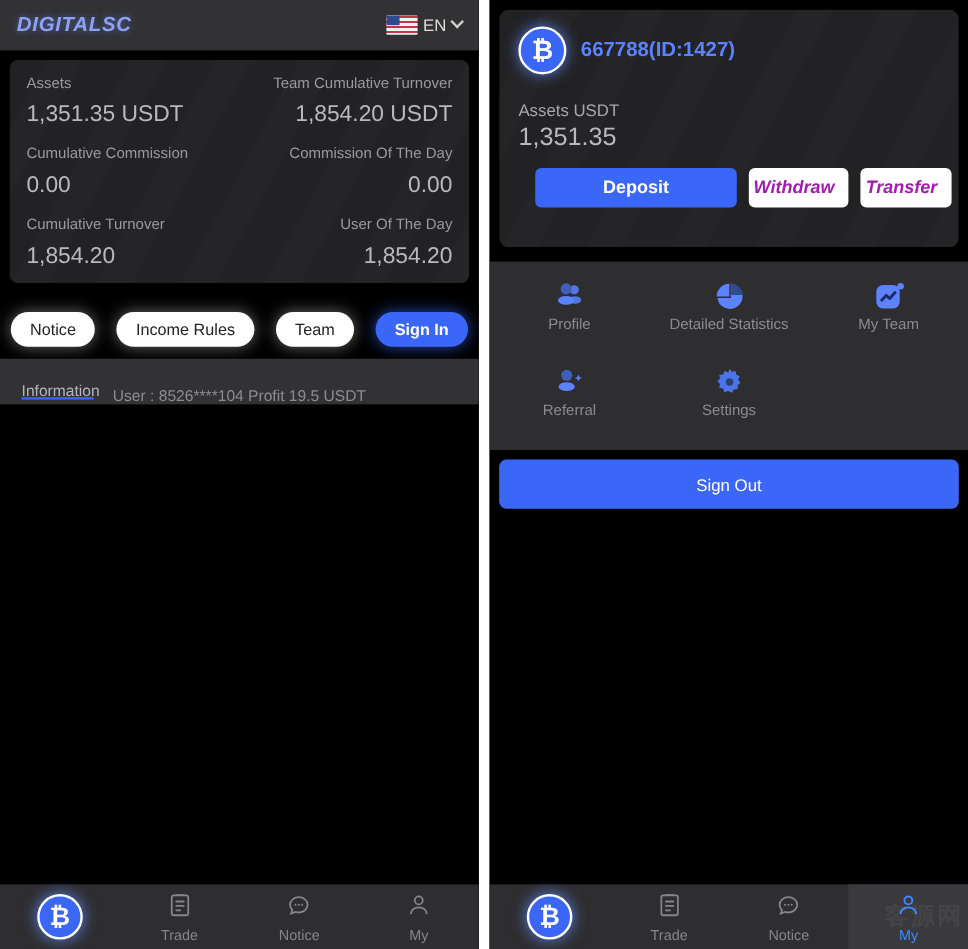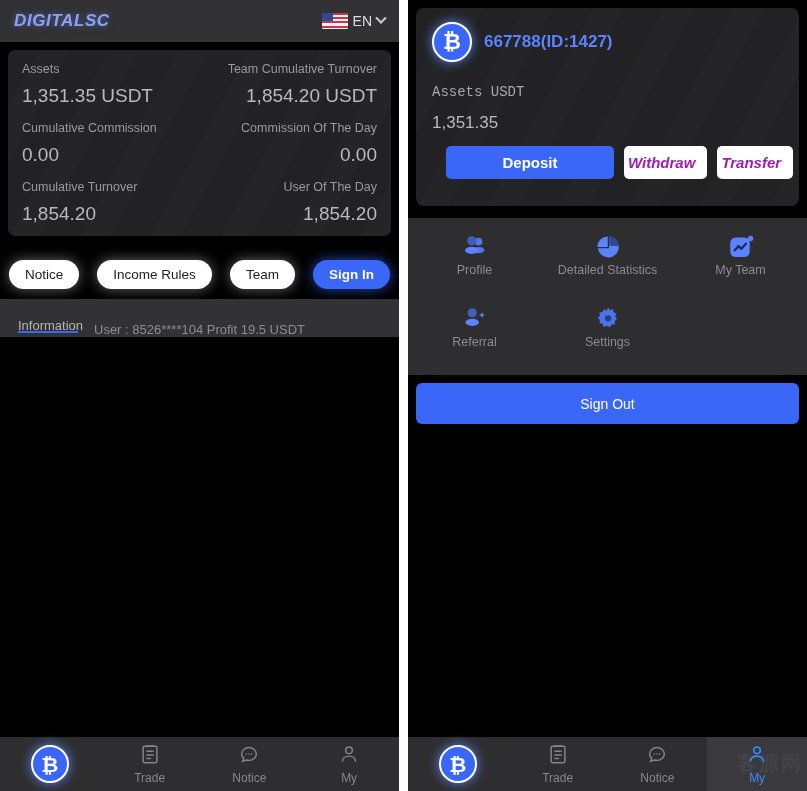--- a/index.html
+++ b/index.html
@@ -81,22 +81,22 @@
   }
   .acct-head { display: flex; align-items: center; gap: 12px; }
   .btc {
     width: 40px; height: 40px; border-radius: 50%;
     background: #3a67f8; border: 2.5px solid #fff;
     display: flex; align-items: center; justify-content: center;
     color: #fff; font-size: 22px; font-weight: bold; line-height: 1;
     box-shadow: 0 0 12px rgba(100,140,255,.85);
   }
   .acct-name { font-size: 17px; font-weight: bold; color: #5b82ff; }
-  .acct-sub  { margin-top: 22px; font-size: 14px; color: #a7a7ac; font-family: Liberation Mono, monospace; }
-  .acct-amt  { margin-top: 13px; font-size: 17px; color: #b9b9bd; }
+  .acct-sub  { margin-top: 22px; font-size: 14px; color: #a7a7ac; }
+  .acct-amt  { margin-top: 3px; font-size: 21px; color: #b9b9bd; }
   .acct-btns { display: flex; gap: 10px; margin-top: 13px; margin-left: 14px; }
   .abtn { border-radius: 5px; font-size: 15px; font-weight: bold;
           padding: 8px 0; text-align: center; cursor: pointer; }
   .abtn.fill { background: #3a67f8; color: #fff; flex: 1 1 auto; min-width: 168px; }
   .abtn.out  { background: #fff; color: #a21caf; padding-left: 4px; padding-right: 12px; font-style: italic; }
 
   
   .menu {
     position: absolute; left: 0; top: 218px; width: 399px; height: 157px;
     background: #2e2e30; padding-top: 14px;

